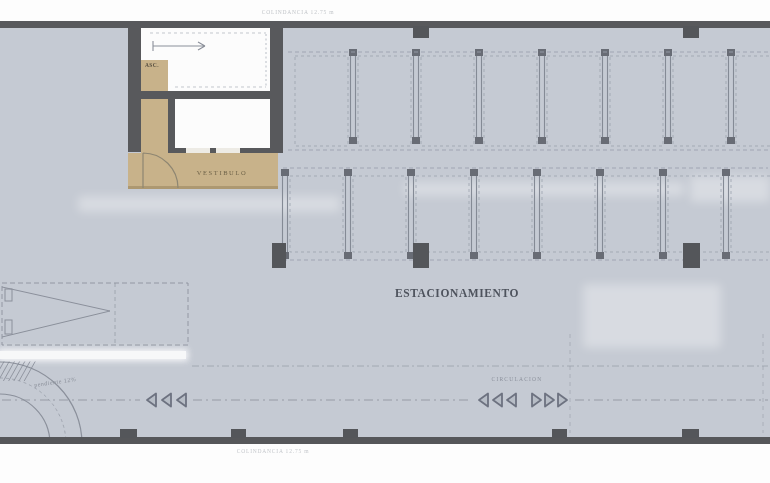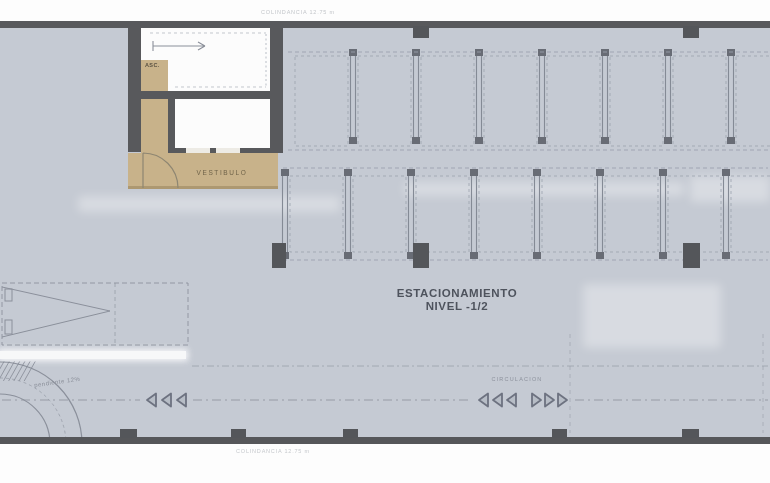--- a/index.html
+++ b/index.html
@@ -1,18 +1,18 @@
 <!DOCTYPE html>
 <html style="--floor: #c5cad3; --wall: #58595c; --vest: #c8b28a; --room: #fcfcfc; --dark: #4e535d; --muted: #8d929d;"><head>
 <meta charset="utf-8">
 <style>
   html,body{margin:0;padding:0;background:#fefefe;}
   .stage{
     position:relative;width:770px;height:483px;overflow:hidden;
-    background:#fdfdfd;font-family:Liberation Sans, sans-serif;
+    background:#fdfdfd;font-family:Liberation Serif, serif;
   }
   .abs{position:absolute;}
   
   .floor{left:0;top:21px;width:770px;height:423px;background:var(--floor,#c5cad3);z-index:0;}
   .patch{background:rgba(255,255,255,.33);filter:blur(5px);border-radius:4px;z-index:1;}
   
   .wall{background:var(--wall,#58595c);z-index:4;}
   .wall-top{left:0;top:21px;width:770px;height:7px;}
   .wall-bottom{left:0;top:437px;width:770px;height:7px;background:#56575a;}
   .core-left{left:128px;top:21px;width:13px;height:131px;}
@@ -207,19 +207,18 @@
       <div class="abs col" style="left: 231px; top: 429px; width: 15px; height: 9px;"></div>
       <div class="abs col" style="left: 343px; top: 429px; width: 15px; height: 9px;"></div>
       <div class="abs col" style="left: 552px; top: 429px; width: 15px; height: 9px;"></div>
       <div class="abs col" style="left: 682px; top: 429px; width: 17px; height: 9px;"></div>
     </div>
 
   <div class="abs lbl lbl-colindancia-top">COLINDANCIA 12.75 m</div>
   <div class="abs lbl lbl-colindancia-bottom">COLINDANCIA 12.75 m</div>
   <div class="abs lbl lbl-title">
     <div>ESTACIONAMIENTO</div>
-    <div>NIVEL -1/2</div>
   </div>
   <div class="abs lbl lbl-circulacion">CIRCULACION</div>
   <div class="abs lbl lbl-vestibulo">VESTIBULO</div>
   <div class="abs lbl lbl-asc">ASC.</div>
   <div class="abs lbl lbl-pendiente">pendiente 12%</div>
 </div>
 
 </body></html>

